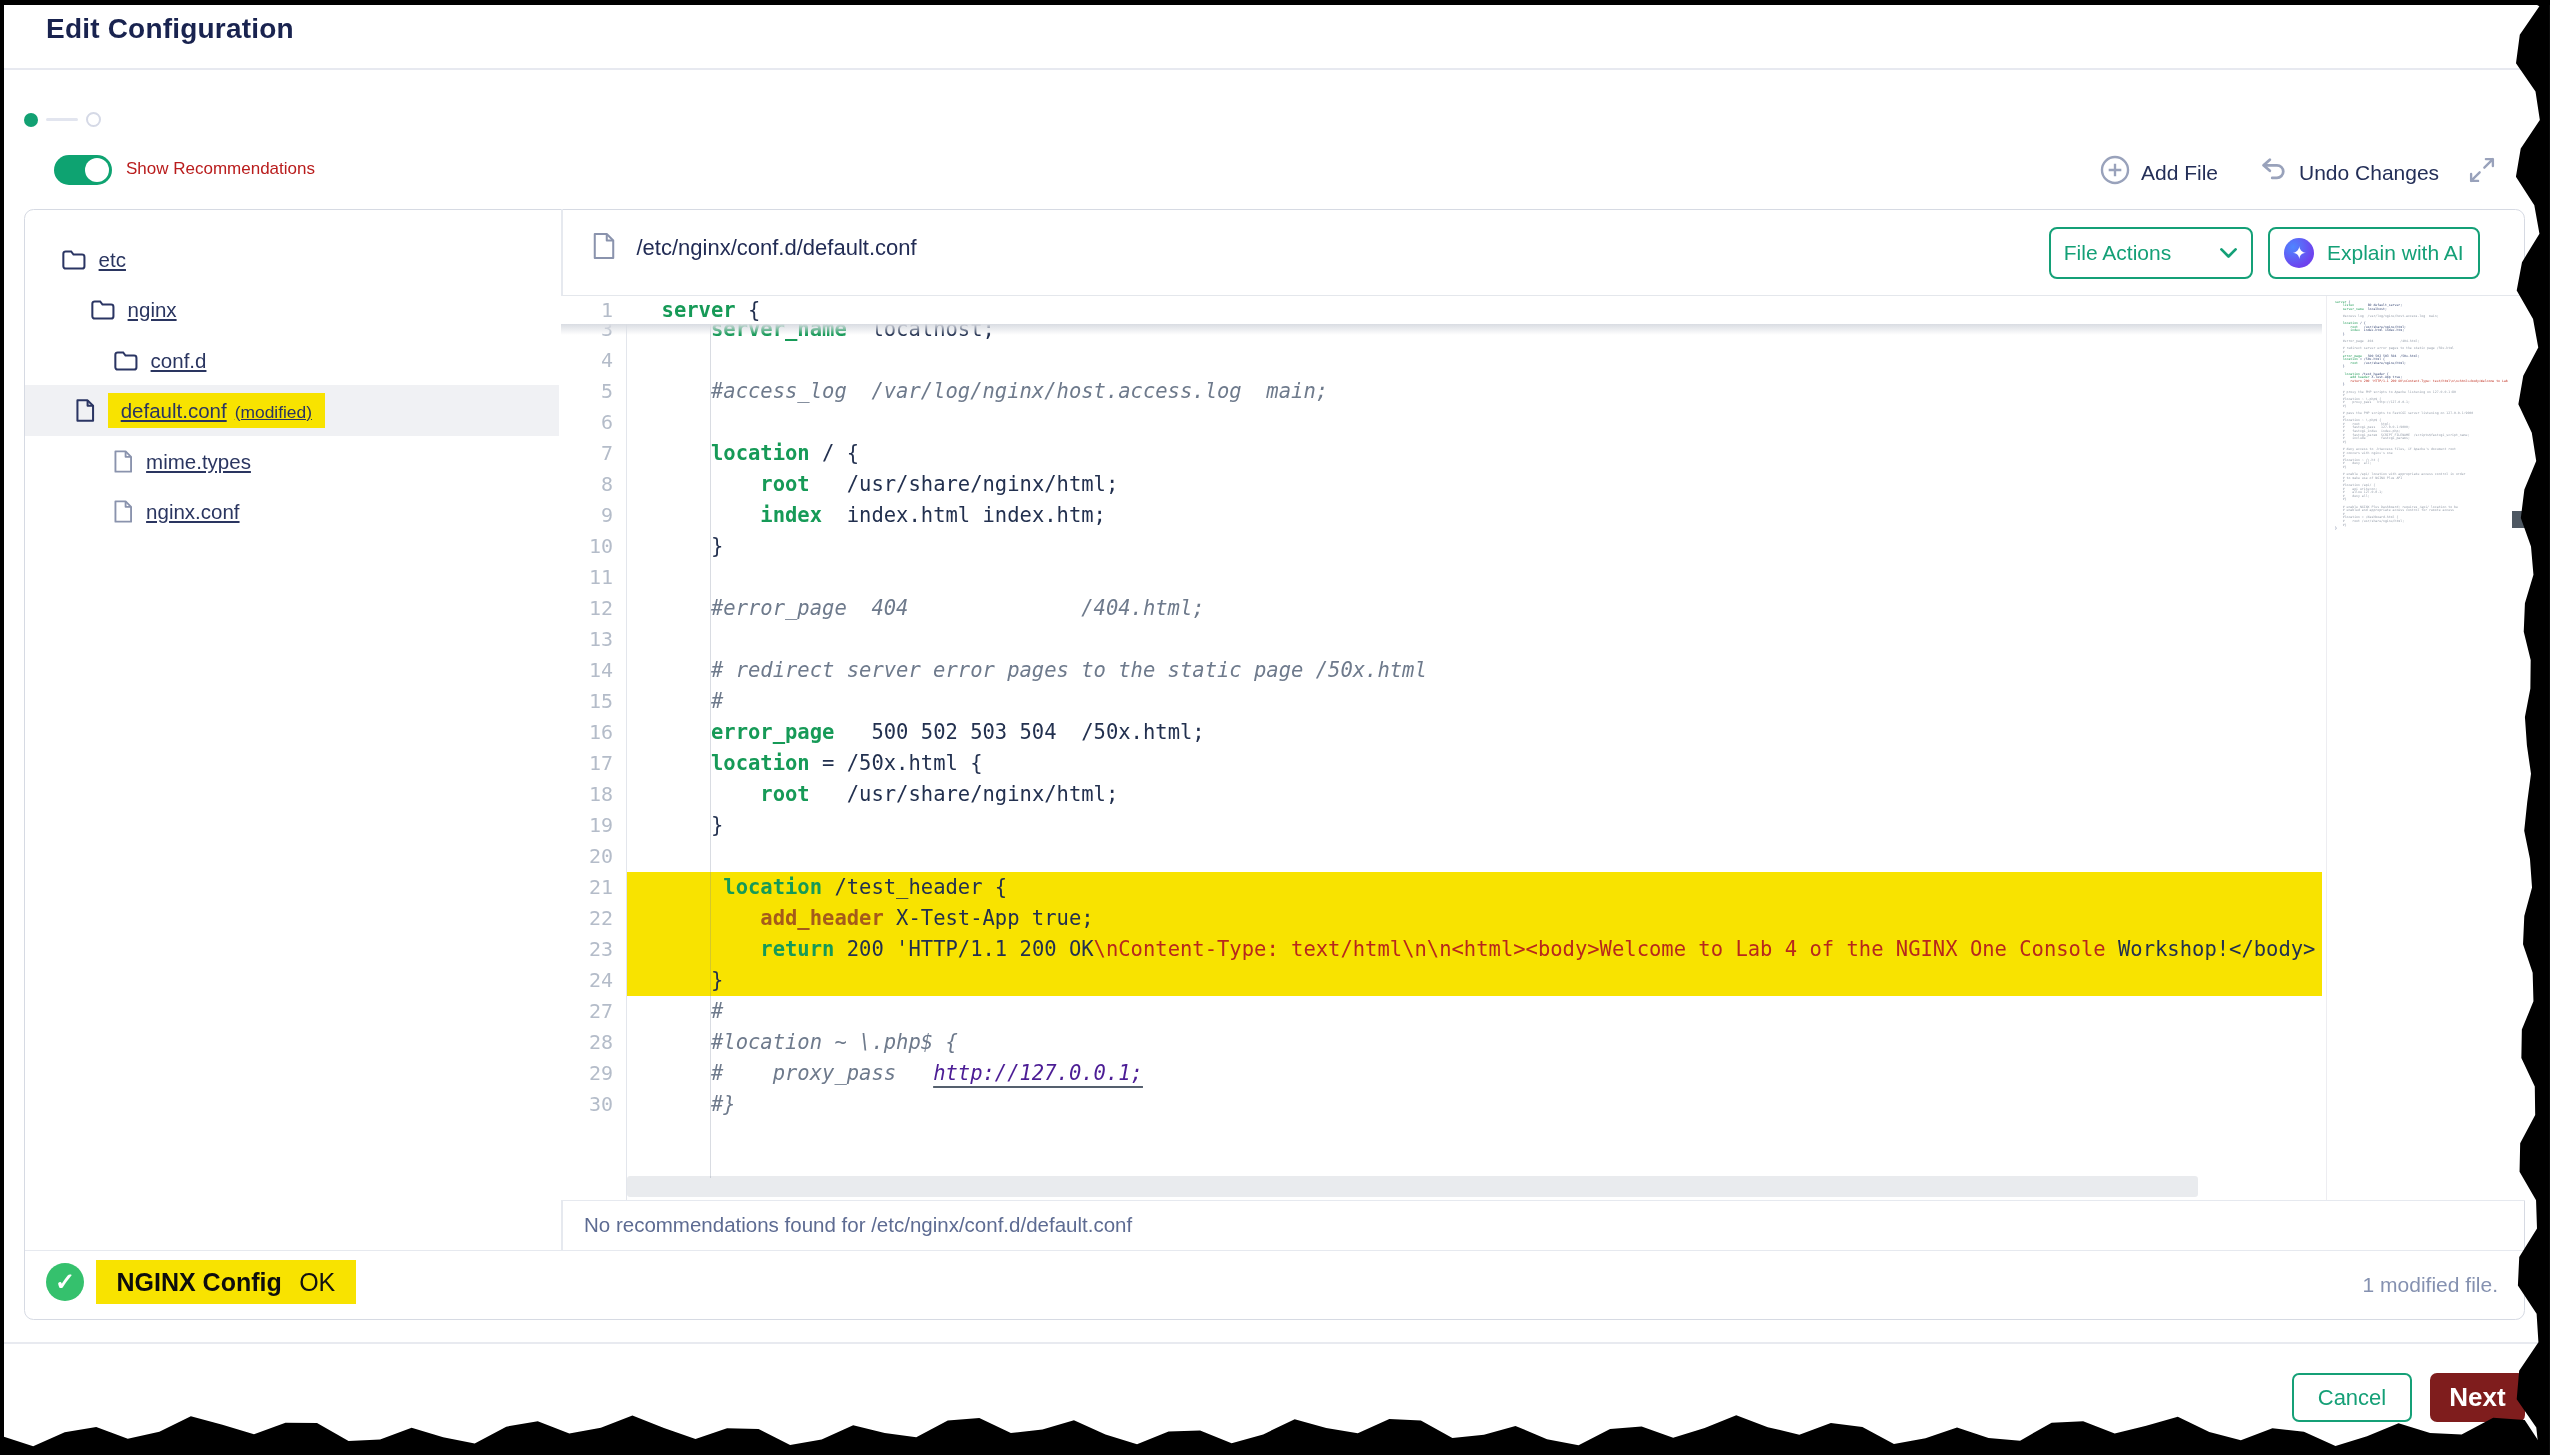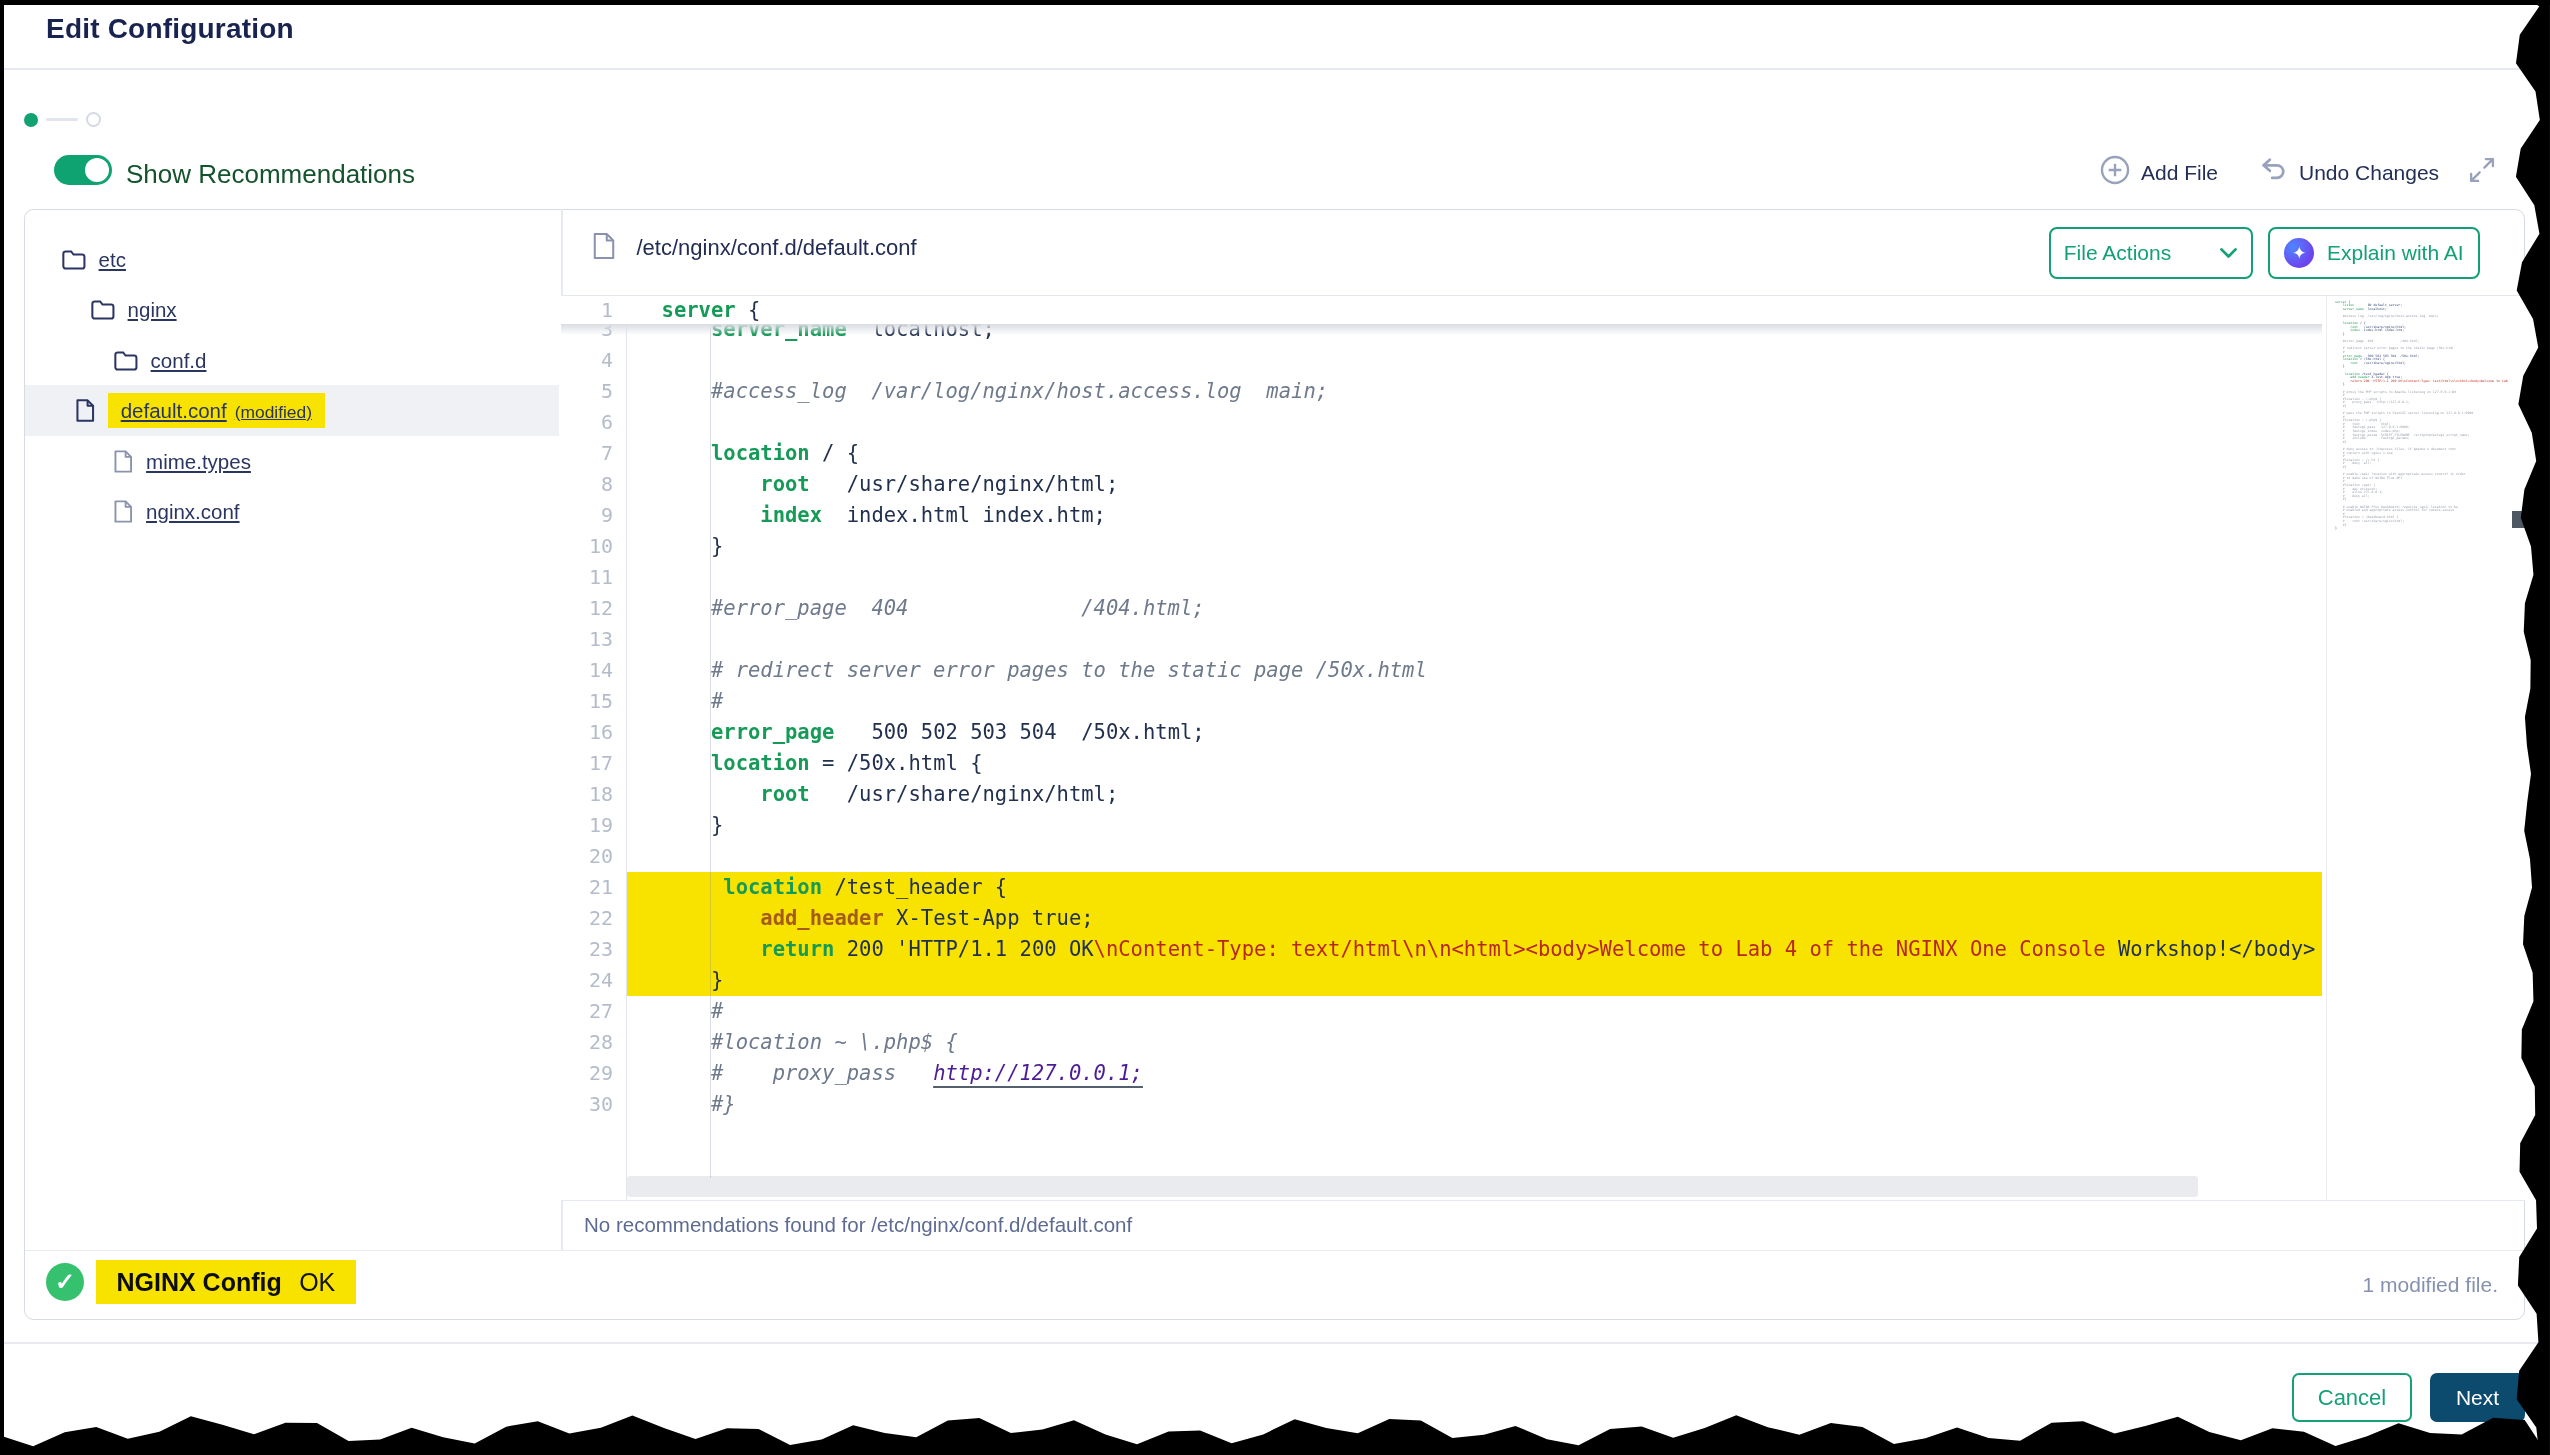--- a/index.html
+++ b/index.html
@@ -13,21 +13,21 @@
 
   
   .step-dot{width:14px;height:14px;border-radius:50%;}
   .step-dot.active{background:#12a173;}
   .step-dot.todo{background:#fff;border:2.4px solid #d5d9e6;width:11px;height:11px;}
   .step-line{width:32px;height:2.4px;background:#e2e5ef;border-radius:1.6px;}
 
   
   .toggle{left:54px;top:155px;width:58px;height:30px;border-radius:16px;background:#0ea371;cursor:pointer;}
   .toggle .knob{position:absolute;right:3.2px;top:3.2px;width:24px;height:24px;border-radius:50%;background:#fff;}
-  .toggle-label{left:126px;top:159px;font-size:26px;color:#14532d;}
+  .toggle-label{left:126px;top:159px;font-size:17px;color:#b91c1c;}
 
   .hdr-action{display:flex;align-items:center;gap:11px;font-size:21px;color:#242f58;cursor:pointer;}
   .gicon{color:#99a2bb;}
 
   
   .panel{left:24px;top:209px;width:2501px;height:1111px;border:1.6px solid #d6dae3;border-radius:9.5px;background:#fff;box-sizing:border-box;}
   .vdivider{left:561px;top:209px;width:1.6px;height:1041px;background:#e6e9ef;}
 
   
   .tree-row{position:absolute;left:25px;width:534px;height:51px;display:flex;align-items:center;font-size:20.5px;color:#2a3560;cursor:pointer;box-sizing:border-box;text-decoration:underline;}
@@ -75,21 +75,21 @@
   .code-bottom-divider{left:561px;top:1200px;width:1964px;height:0.8px;background:#e6e9ef;}
   .norec{left:584px;top:1200px;height:50px;display:flex;align-items:center;font-size:20.5px;color:#5d6b92;}
   .status-divider{left:24.5px;top:1250px;width:2500px;height:0.8px;background:#e6e9ef;}
   .check-circle{left:46px;top:1263px;width:38px;height:38px;border-radius:50%;background:#35c16d;color:#fff;display:flex;align-items:center;justify-content:center;font-size:24px;font-weight:700;}
   .status-chip{left:96px;top:1260px;height:44px;background:#f8e300;display:flex;align-items:center;gap:17.4px;padding:0 20.5px;font-size:25px;color:#111;}
   .status-chip .lbl{font-weight:700;color:#0d0d0d;}
   .modified-count{top:1273px;right:52px;font-size:21px;color:#8591b0;}
   .bottom-divider{left:0;top:1342px;width:2550px;height:1.6px;background:#e8eaf0;}
 
   .btn-cancel{left:2292px;top:1373px;width:120px;height:49px;border:2px solid #15a077;border-radius:7px;color:#15a077;background:#fff;display:flex;align-items:center;justify-content:center;font-size:22px;cursor:pointer;box-sizing:border-box;}
-  .btn-next{left:2430px;top:1373px;width:95px;height:49px;border-radius:7px;background:#0c4a6e;color:#fff;display:flex;align-items:center;justify-content:center;font-size:21px;cursor:pointer;}
+  .btn-next{left:2430px;top:1373px;width:95px;height:49px;border-radius:7px;background:#7f1d1d;color:#fff;display:flex;align-items:center;justify-content:center;font-size:26px;cursor:pointer;font-weight:bold;}
 
   
   .edge-top{left:0;top:0;width:2550px;height:4.7px;background:#000;}
   .edge-left{left:0;top:0;width:4px;height:1456px;background:#000;}
   svg.torn{position:absolute;pointer-events:none;}
 </style>
 </head>
 <body>
 
 <div class="abs page-title">Edit Configuration</div>

